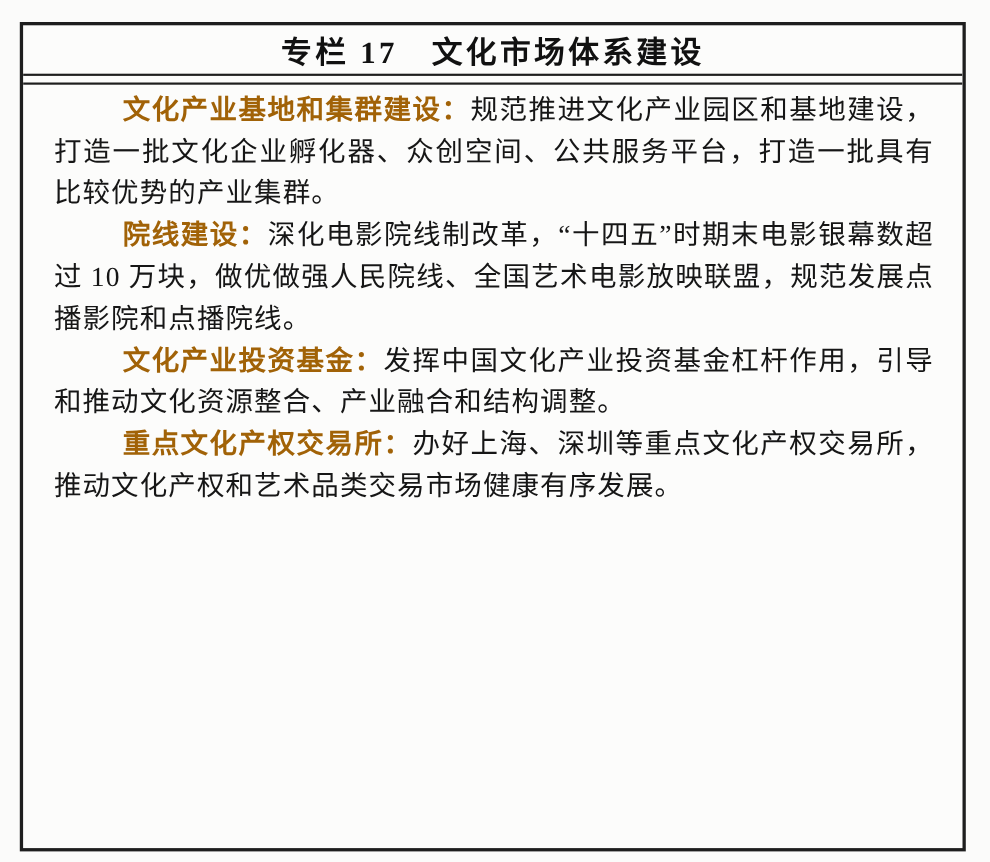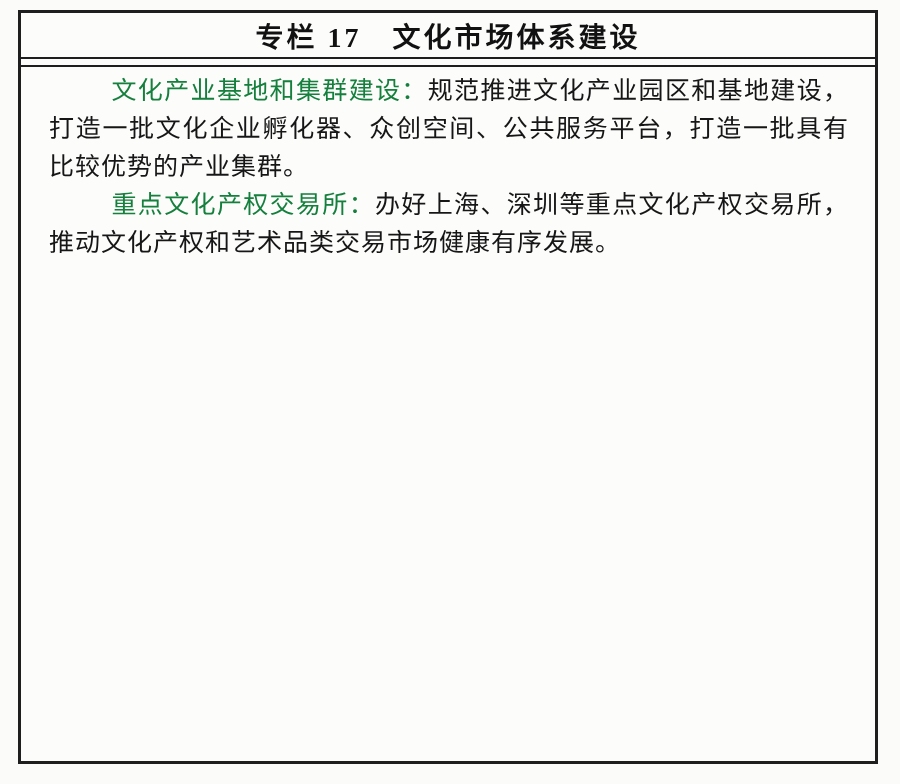--- a/index.html
+++ b/index.html
@@ -11,21 +11,21 @@
     height: 784px;
     background: #fbfbfa;
     font-family: "Liberation Serif", "DejaVu Serif", serif;
     color: #161616;
     position: relative;
     overflow: hidden;
   }
   .panel {
     position: absolute;
     left: 18px;
-    top: 10px;
+    top: 20px;
     width: 860px;
     height: 754px;
     border: 3px solid #1e1e1e;
     box-sizing: border-box;
     background: #fcfcfb;
     overflow: hidden;
   }
   .panel-title {
     height: 44px;
     border-bottom: 2px solid #1e1e1e;
@@ -45,33 +45,35 @@
   .para {
     margin: 0;
     font-size: 25px;
     line-height: 38px;
     letter-spacing: 1px;
     text-align: justify;
     text-indent: 2.5em;
     color: #161616;
   }
   .para .lead {
-    font-weight: normal;
-    color: #15803d;
+    font-weight: bold;
+    color: #a16207;
   }
 </style>
 </head>
 <body>
 
 <div class="panel">
   <div class="panel-title">
     <span>专栏 17　文化市场体系建设</span>
   </div>
   <div class="panel-body">
   <p class="para"><span class="lead">文化产业基地和集群建设：</span><span class="body-text">规范推进文化产业园区和基地建设，打造一批文化企业孵化器、众创空间、公共服务平台，打造一批具有比较优势的产业集群。</span></p>
 
 
+  <p class="para"><span class="lead">院线建设：</span><span class="body-text">深化电影院线制改革，“十四五”时期末电影银幕数超过 10 万块，做优做强人民院线、全国艺术电影放映联盟，规范发展点播影院和点播院线。</span></p>
 
+  <p class="para"><span class="lead">文化产业投资基金：</span><span class="body-text">发挥中国文化产业投资基金杠杆作用，引导和推动文化资源整合、产业融合和结构调整。</span></p>
 
   <p class="para"><span class="lead">重点文化产权交易所：</span><span class="body-text">办好上海、深圳等重点文化产权交易所，推动文化产权和艺术品类交易市场健康有序发展。</span></p>
 
 </div>
 </div>
 
 </body></html>

